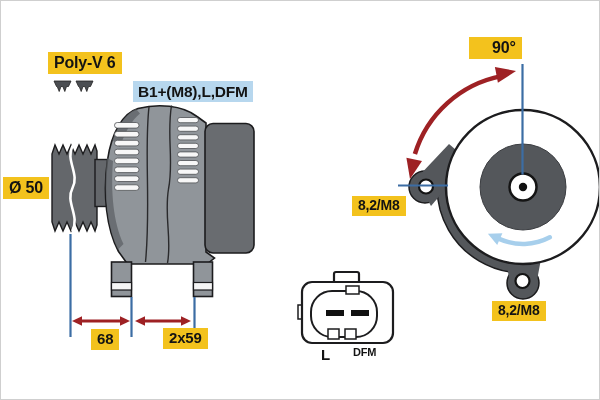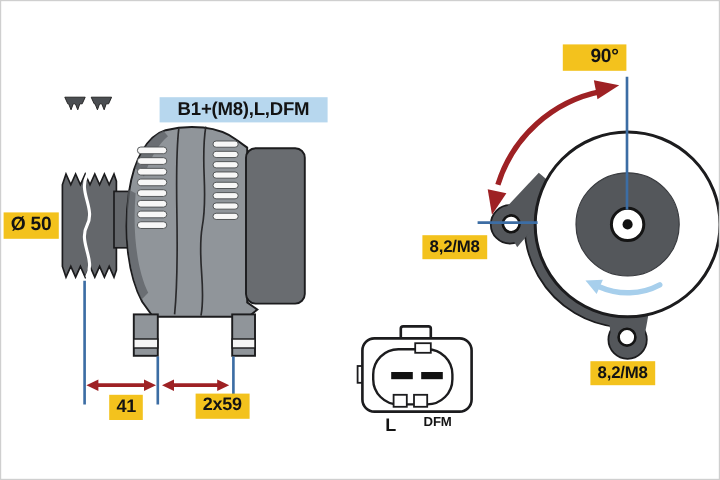--- a/index.html
+++ b/index.html
@@ -7,21 +7,21 @@
     position:relative; width:600px; height:400px; background:#ffffff;
     border:1px solid #cfcfcf; box-sizing:border-box; overflow:hidden;
     font-family:"Liberation Sans", sans-serif;
   }
   .canvas svg { position:absolute; left:0; top:0; }
   .lbl {
     position:absolute; font-weight:bold; color:#131313; white-space:nowrap;
     line-height:1.25; letter-spacing:-0.2px;
   }
   .yellow { background:var(--label-yellow); padding:1px 6px; }
-  .blue   { background:var(--label-blue);   padding:1px 15px; }
+  .blue   { background:var(--label-blue);   padding:1px 5px; }
   .plain  { background:transparent; }
 
   
   .body-fill   { fill:var(--body-gray);    stroke:var(--outline); stroke-width:1.6; }
   .rear-fill   { fill:var(--body-dark);    stroke:var(--outline); stroke-width:1.6; }
   .pulley-fill { fill:var(--pulley-gray);  stroke:var(--outline); stroke-width:1.4; }
   .dark-fill   { fill:var(--bracket-dark); }
   .dark-stroked{ fill:var(--bracket-dark); stroke:var(--outline); stroke-width:1.5; }
   .white-stroked { fill:#ffffff; stroke:var(--outline); stroke-width:2.2; }
   .slot        { fill:#f7f7f7; stroke:#4e5154; stroke-width:0.8; }
@@ -147,22 +147,23 @@
       <rect class="white-stroked" x="301" y="281" width="91" height="61" rx="10"></rect>
       <rect x="310" y="290" width="66" height="46" rx="21" fill="#ffffff" stroke="#1c1c1e" stroke-width="2"></rect>
       <rect x="345" y="285" width="13" height="8" fill="#ffffff" stroke="#1c1c1e" stroke-width="1.5"></rect>
       <rect x="325" y="309" width="18" height="6" fill="#111111"></rect>
       <rect x="350" y="309" width="18" height="6" fill="#111111"></rect>
       <rect x="327" y="328" width="11" height="10" fill="#ffffff" stroke="#1c1c1e" stroke-width="1.5"></rect>
       <rect x="344" y="328" width="11" height="10" fill="#ffffff" stroke="#1c1c1e" stroke-width="1.5"></rect>
     </g>
   </svg>
 
+  <div class="lbl yellow" style="left:47px; top:51px; font-size:16px;">Poly-V 6</div>
   <div class="lbl blue" style="left:132px; top:80px; font-size:15.5px;">B1+(M8),L,DFM</div>
   <div class="lbl yellow" style="left:2px; top:176px; font-size:16px;">Ø 50</div>
-  <div class="lbl yellow" style="left:90px; top:328px; font-size:15px;">41</div>
+  <div class="lbl yellow" style="left:90px; top:328px; font-size:15px;">68</div>
   <div class="lbl yellow" style="left:138px; top:327px; font-size:15px;margin-left:24px;">2x59</div>
   <div class="lbl yellow" style="left:468px; top:36px; font-size:16px;padding-left:23px;">90°</div>
   <div class="lbl yellow" style="left:351px; top:195px; font-size:14px;">8,2/M8</div>
   <div class="lbl yellow" style="left:491px; top:300px; font-size:14px;">8,2/M8</div>
   <div class="lbl plain" style="left:320px; top:345px; font-size:15px;">L</div>
   <div class="lbl plain" style="left:352px; top:345px; font-size:11px;">DFM</div>
 </div>
 
 </body></html>

